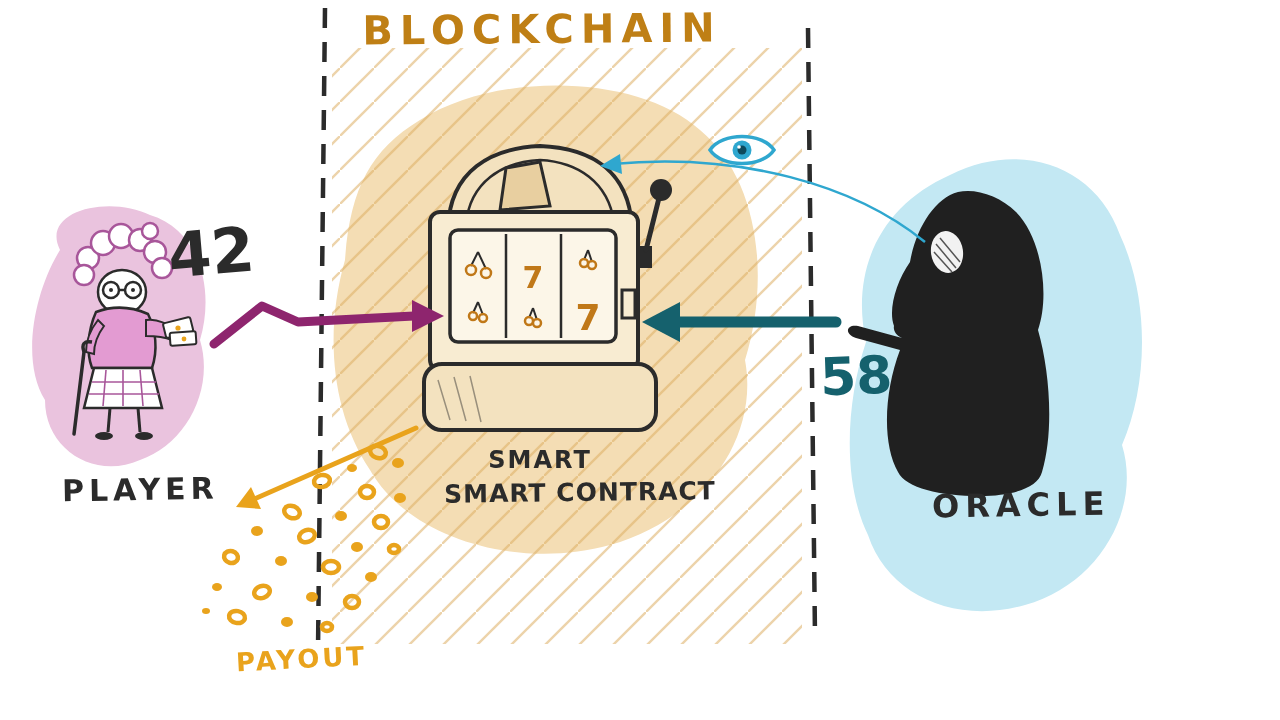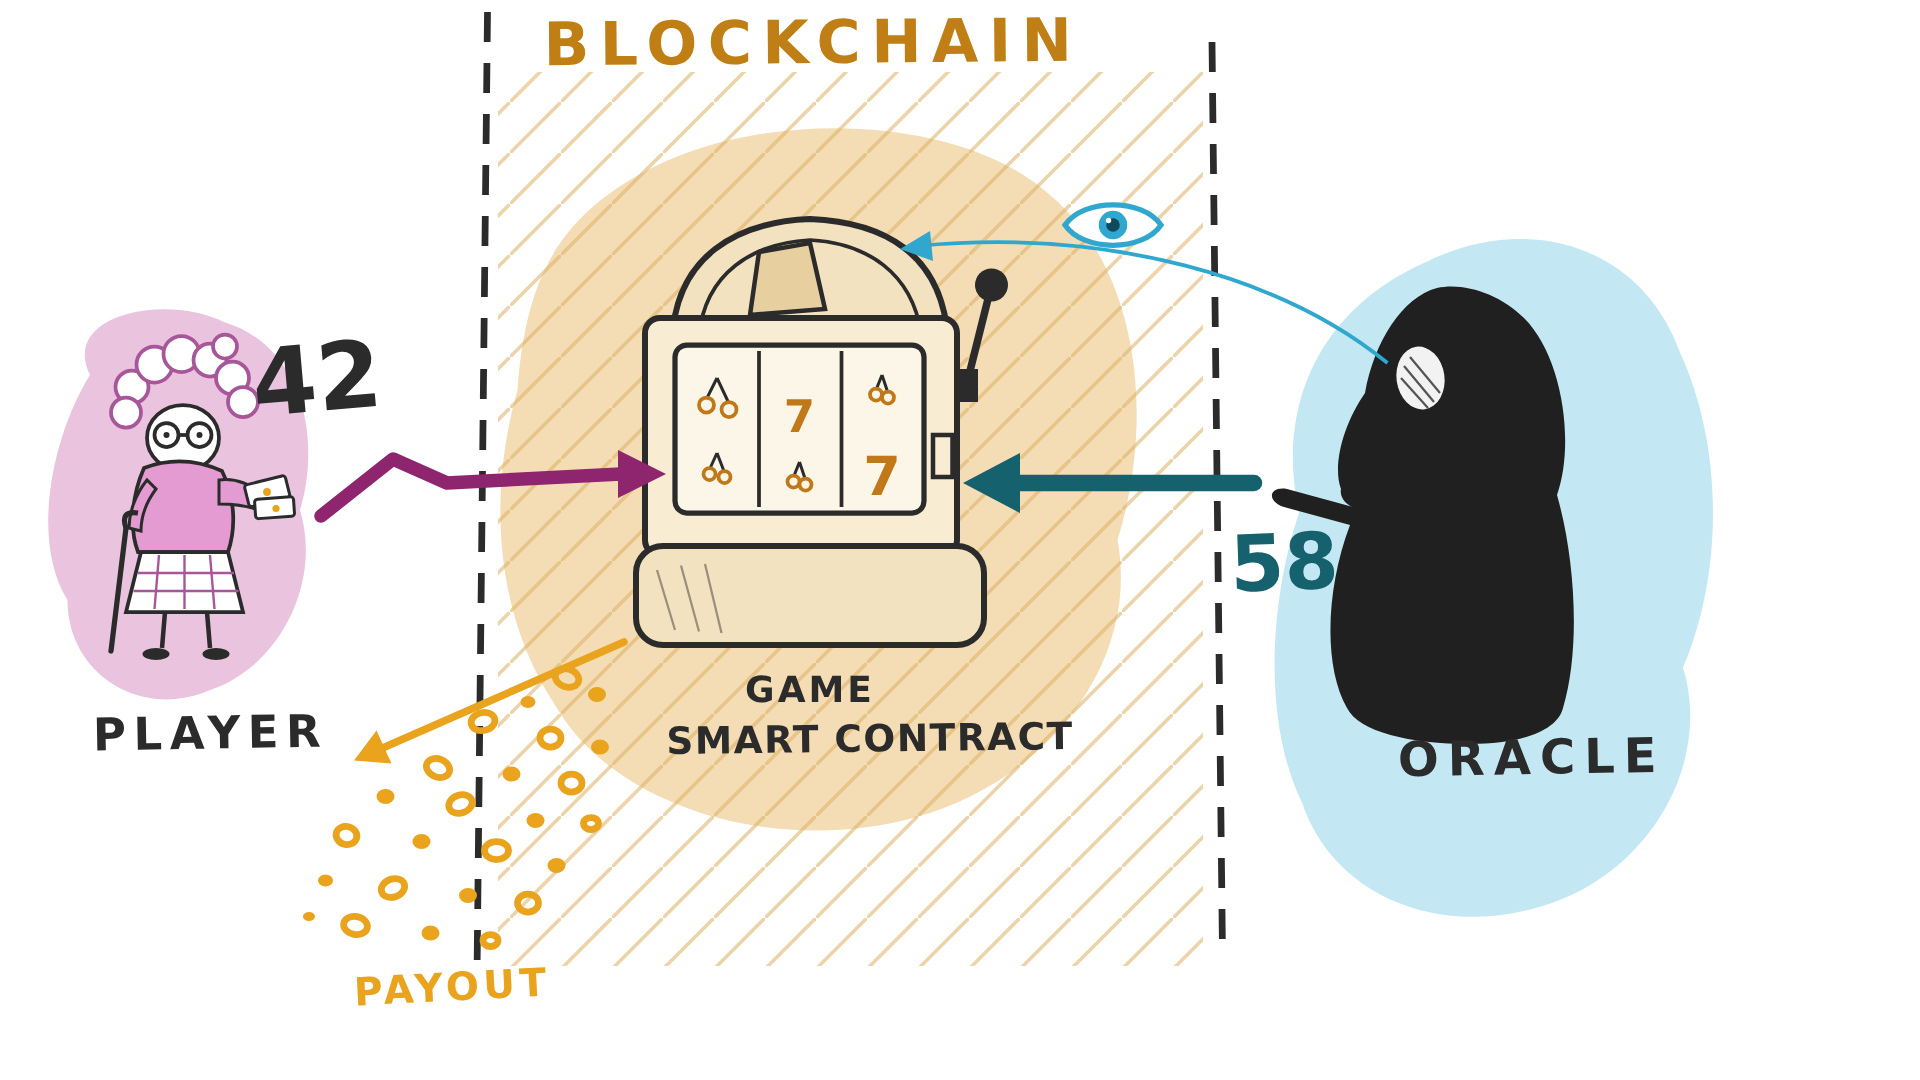--- a/index.html
+++ b/index.html
@@ -235,18 +235,18 @@
     <g>
       <line x1="836" y1="322" x2="678" y2="322" stroke="#15616d" stroke-width="11" stroke-linecap="round"></line>
       <polygon points="680,302 642,322 680,342" fill="#15616d"></polygon>
     </g>
   </svg>
 
   <div class="lbl title">BLOCKCHAIN</div>
   <div class="lbl num-42">42</div>
   <div class="lbl num-58">58</div>
   <div class="lbl lbl-player">PLAYER</div>
-  <div class="lbl lbl-game">GAME</div>
+  <div class="lbl lbl-game">SMART</div>
   <div class="lbl lbl-contract">SMART CONTRACT</div>
   <div class="lbl lbl-oracle">ORACLE</div>
   <div class="lbl lbl-payout">PAYOUT</div>
 
 </div>
 
 </body></html>

